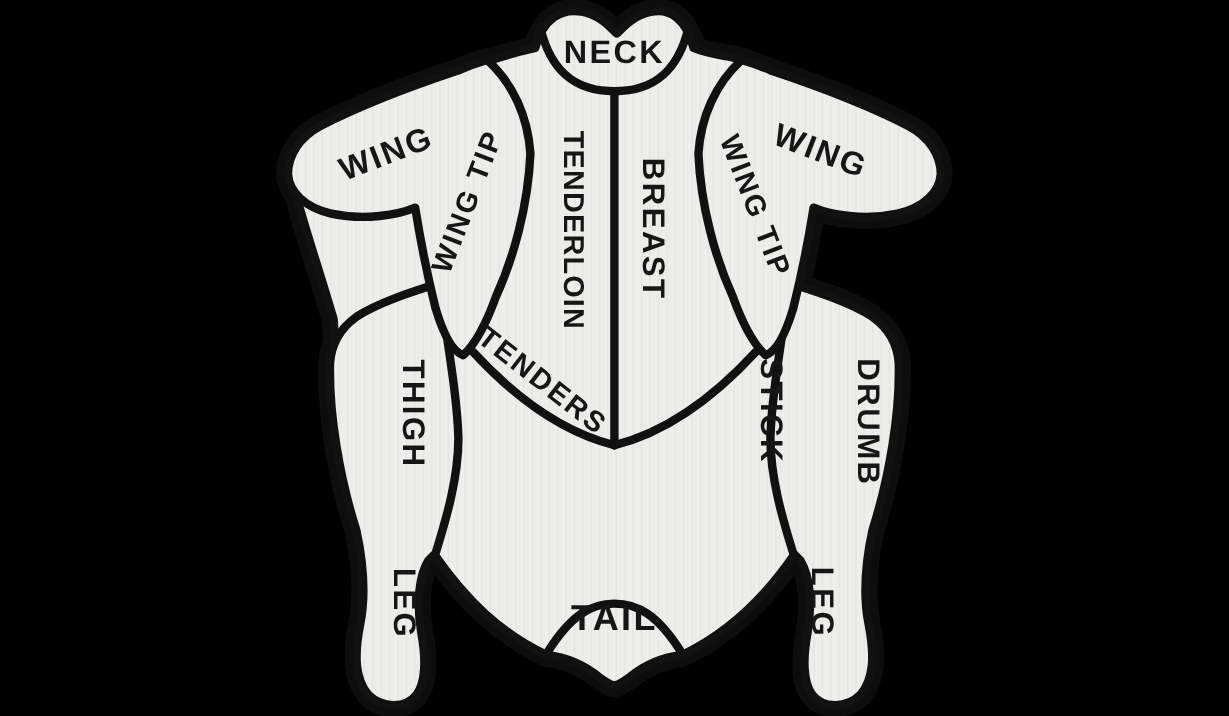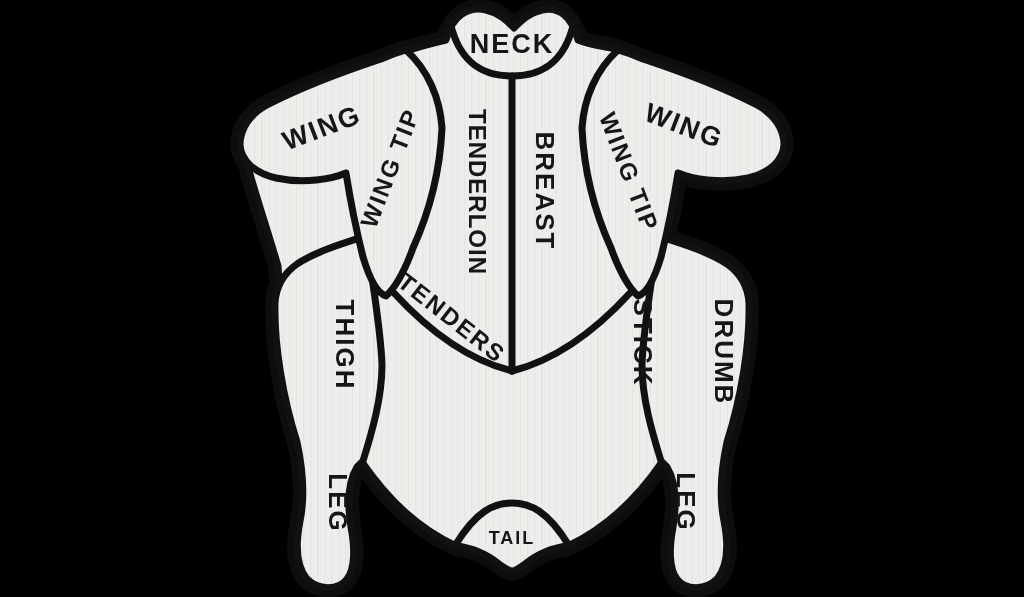--- a/index.html
+++ b/index.html
@@ -129,15 +129,15 @@
   <div class="lbl multiline" style="left:683px;top:352px;--r:90deg;font-size:26px;">
     <div>DRUMB</div>
     <div>STICK</div>
   </div>
 
 
   <div class="lbl" style="left:337px;top:503px;--r:90deg;font-size:26px;">LEG</div>
 
   <div class="lbl" style="left:685px;top:502px;--r:90deg;font-size:26px;">LEG</div>
 
-  <div class="lbl" style="left:512px;top:538px;--r:0deg;font-size:18px;">TAIL</div>
+  <div class="lbl" style="left:512px;top:516px;--r:0deg;font-size:30px;">TAIL</div>
 
 </div>
 
 </body></html>

